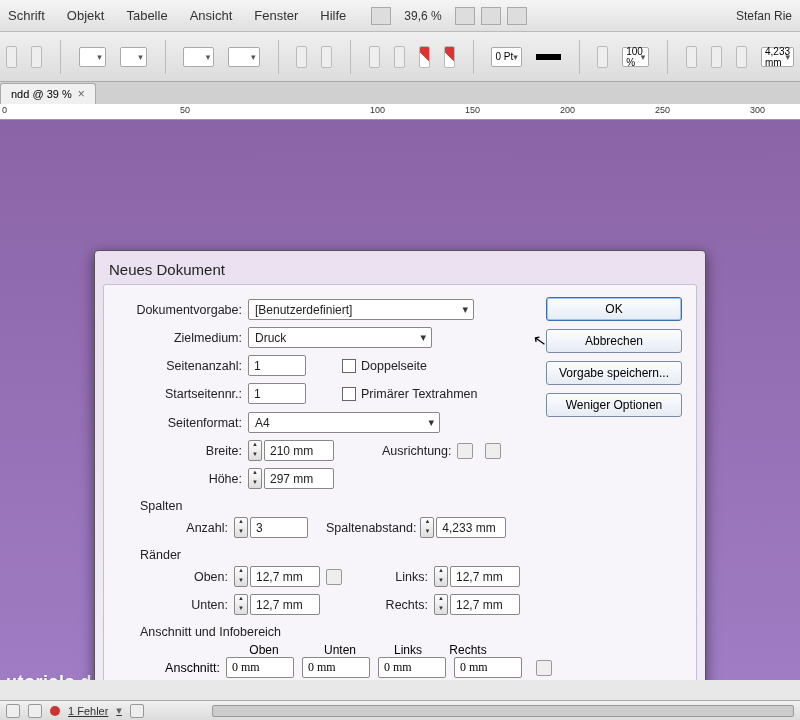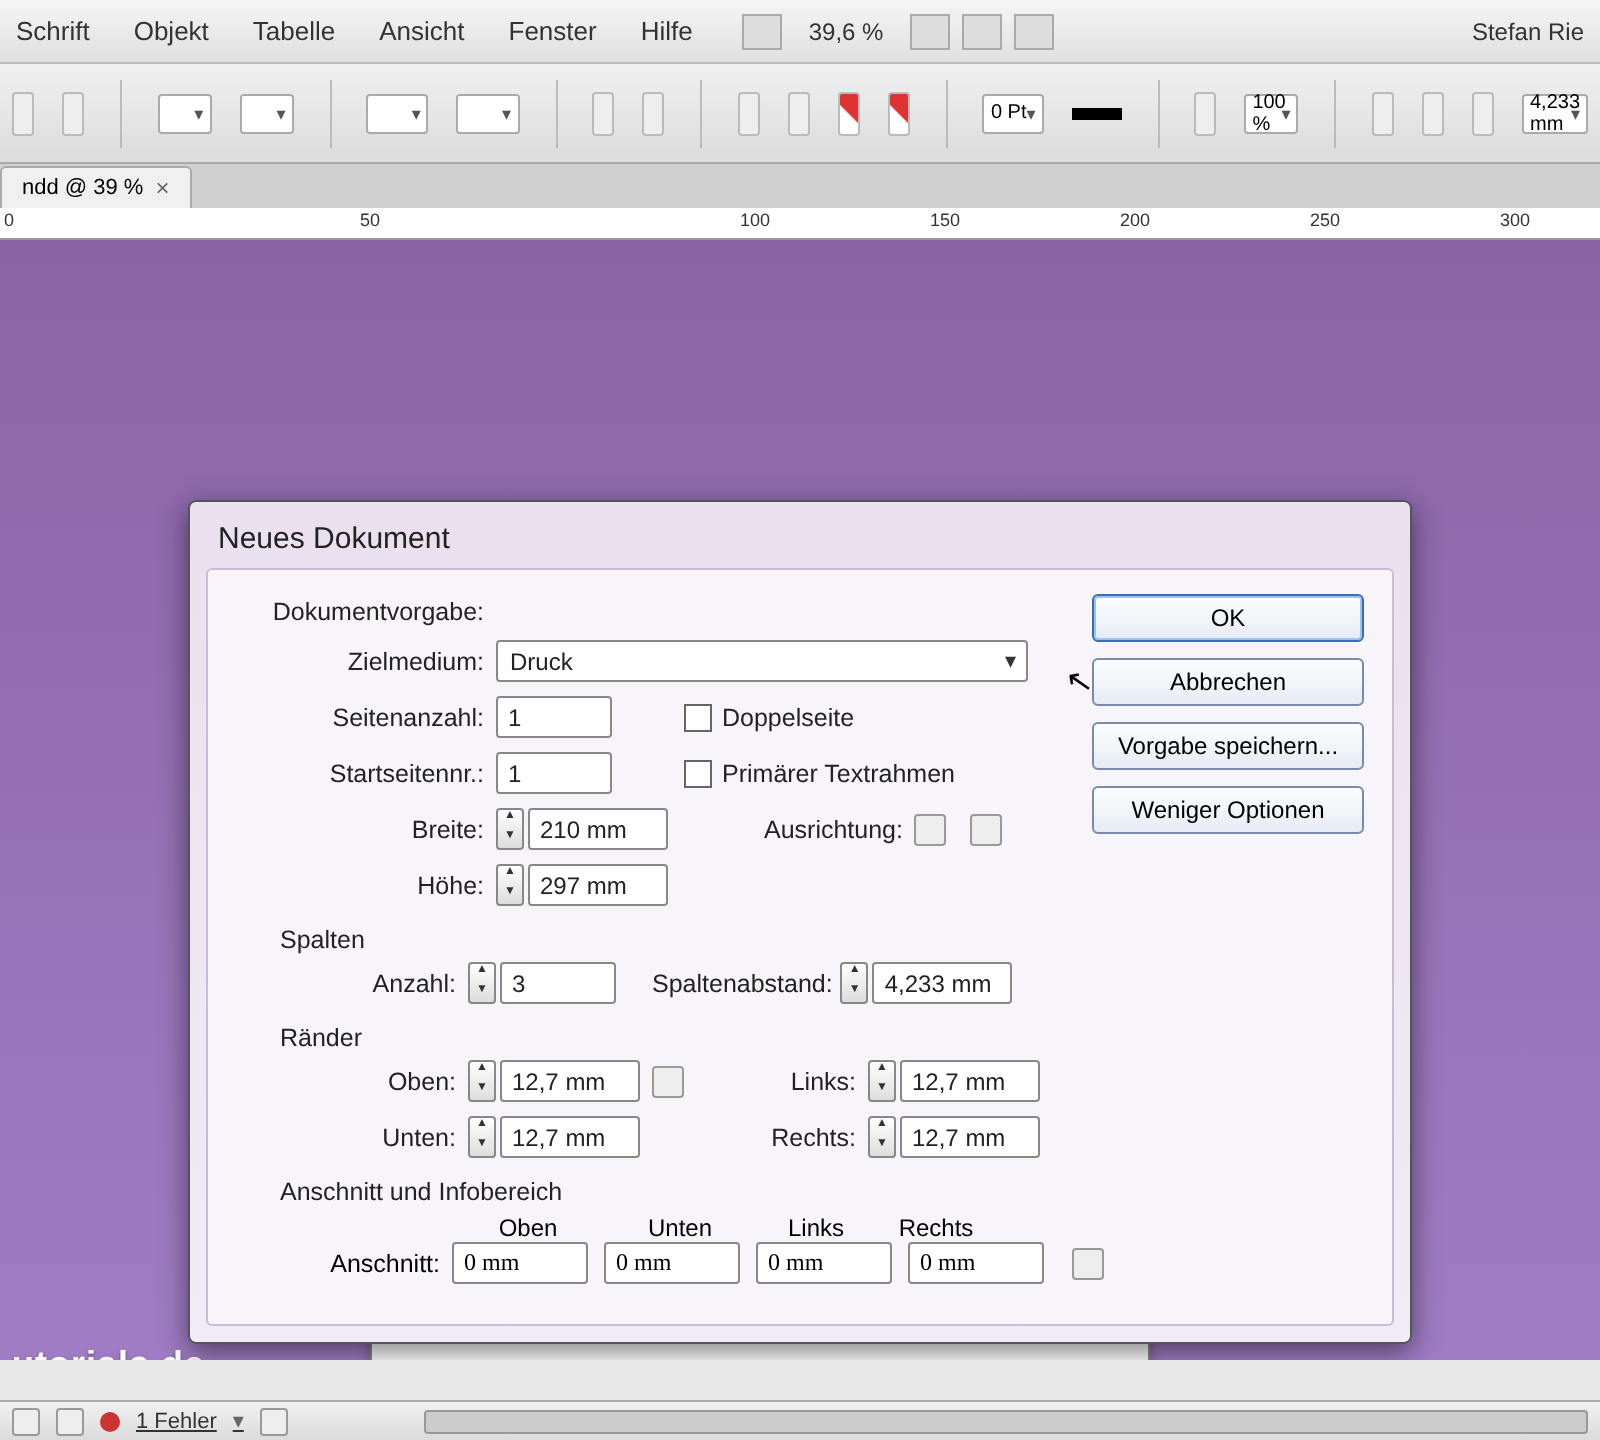--- a/index.html
+++ b/index.html
@@ -157,43 +157,48 @@
       <div class="btns">
         <div class="btn primary">OK</div>
         <div class="btn">Abbrechen</div>
         <div class="btn">Vorgabe speichern...</div>
         <div class="btn">Weniger Optionen</div>
       </div>
       <div class="cursor">↖</div>
 
       <div class="row">
         <span class="lbl">Dokumentvorgabe:</span>
+        <div class="combo" style="width:226px">[Benutzerdefiniert]</div>
       </div>
 
       <div class="row">
         <span class="lbl">Zielmedium:</span>
-        <div class="combo" style="width:266px">Druck</div>
+        <div class="combo" style="width:184px">Druck</div>
       </div>
 
       <div class="row">
         <span class="lbl">Seitenanzahl:</span>
         <div class="input">1</div>
         <span style="width:36px"></span>
         <div class="checkbox"></div>
         <span>Doppelseite</span>
       </div>
 
       <div class="row">
         <span class="lbl">Startseitennr.:</span>
         <div class="input">1</div>
         <span style="width:36px"></span>
         <div class="checkbox"></div>
         <span>Primärer Textrahmen</span>
       </div>
 
+      <div class="row" style="margin-top:8px">
+        <span class="lbl">Seitenformat:</span>
+        <div class="combo" style="width:192px">A4</div>
+      </div>
 
       <div class="row">
         <span class="lbl">Breite:</span>
         <div class="spinner">
             <div>▲</div>
             <div>▼</div>
           </div>
         <div class="input med">210 mm</div>
         <span style="width:48px"></span>
         <span>Ausrichtung:</span>

